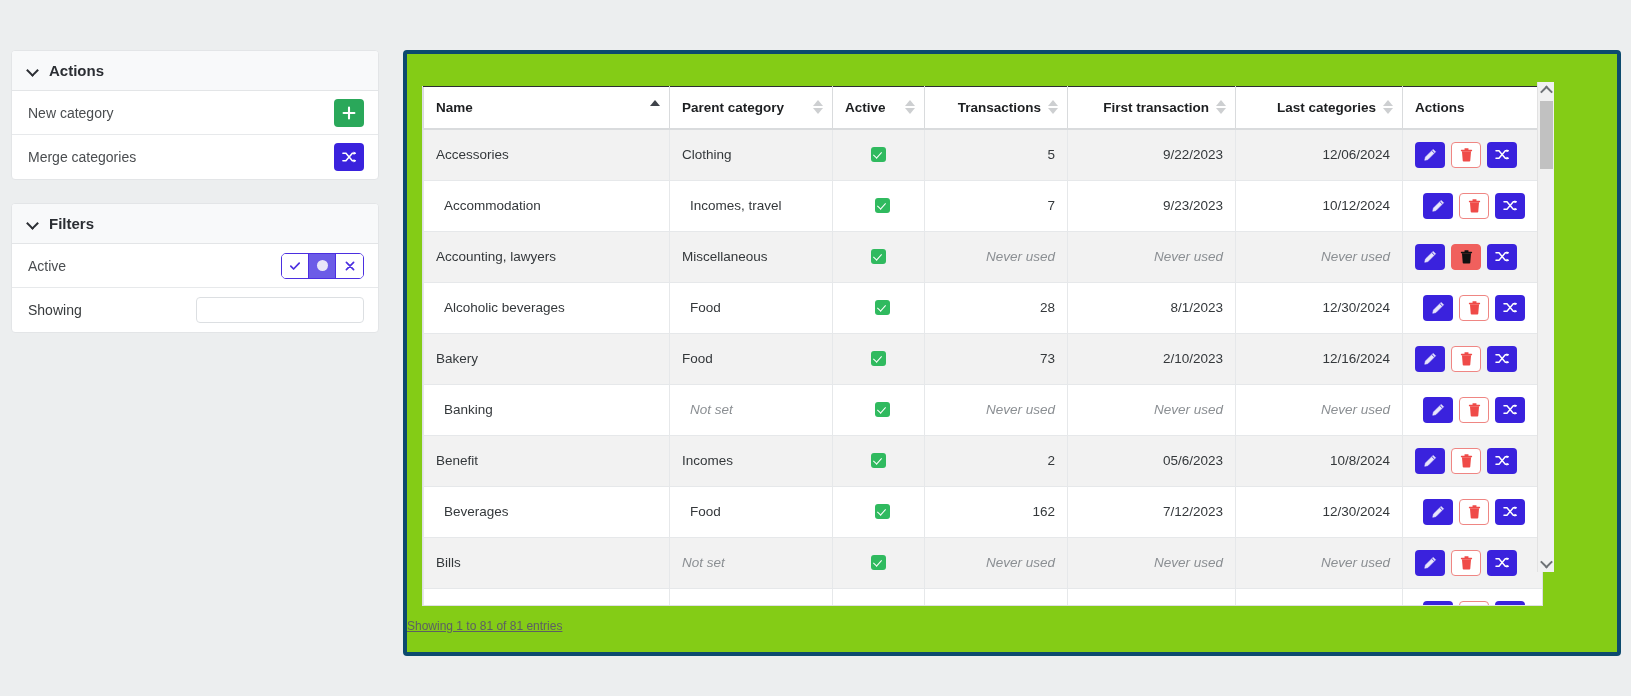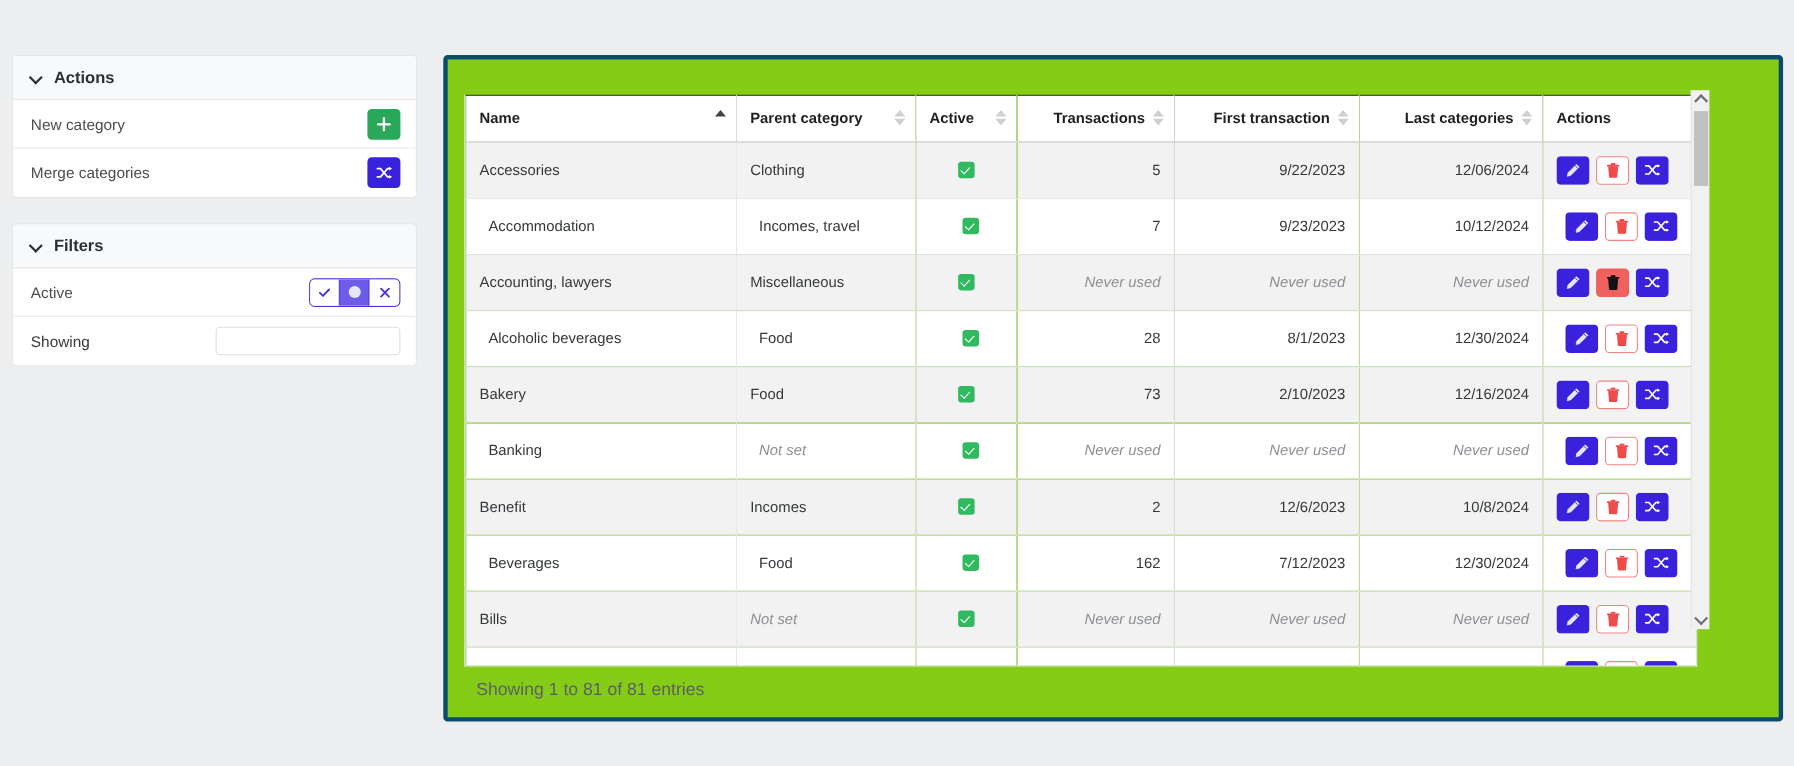--- a/index.html
+++ b/index.html
@@ -273,23 +273,24 @@
     position: absolute;
     left: 2px; top: 19px;
     width: 13px; height: 68px;
     background: #c1c1c1;
     border-radius: 0;
     cursor: pointer;
   }
 
   .showing {
     position: absolute;
-    left: 26px; top: 565px;
-    font-size: 16px;
+    left: 0; top: 565px;
+    font-size: 12px;
     color: #5c6063;
+    text-decoration: underline;
   }
 
   svg { display: block; }
 </style>
 </head>
 <body>
 
 <div class="page">
 
 
@@ -614,21 +615,21 @@
                     </svg>
                   </button>
                 </div>
               </td>
             </tr>
             <tr class="odd">
               <td><span>Benefit</span></td>
               <td><span>Incomes</span></td>
               <td class="ctr"><span class="badge-sq yes"></span></td>
               <td class="num"><span>2</span></td>
-              <td class="num"><span>12/6/2023</span></td>
+              <td class="num"><span>05/6/2023</span></td>
               <td class="num"><span>10/8/2024</span></td>
               <td class="actions-cell">
                 <div class="act-group">
                   <button class="act-btn act-edit">
                     <svg width="14" height="14" viewBox="0 0 16 16">
                       <path d="M11.6 1.6 L14.4 4.4 L5.6 13.2 L2 14 L2.8 10.4 Z" fill="#e8e6fb" stroke="#e8e6fb" stroke-width="0.7" stroke-linejoin="round"></path>
                       <path d="M10.2 3 L13 5.8" stroke="#3a22dd" stroke-width="1"></path>
                     </svg>
                   </button>
                   <button class="act-btn act-del">

